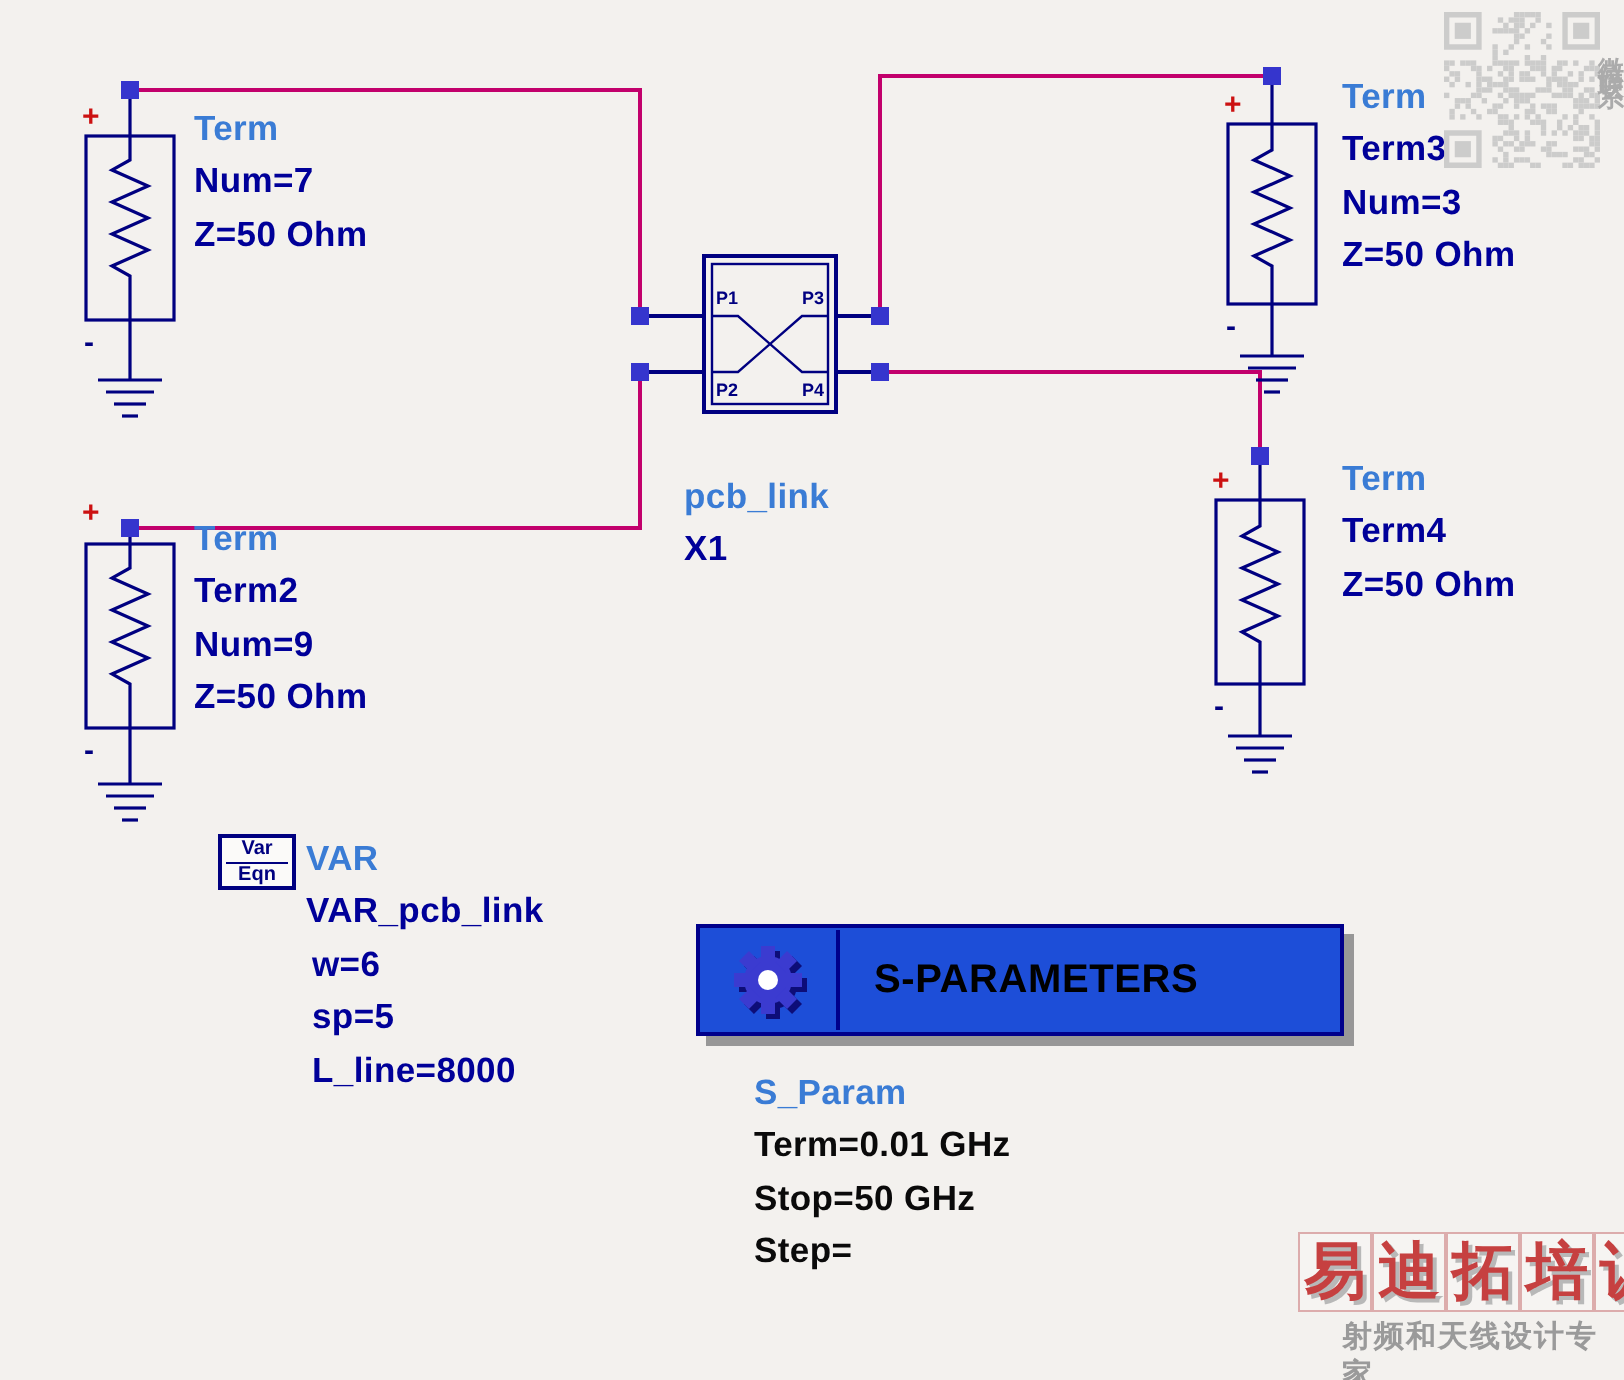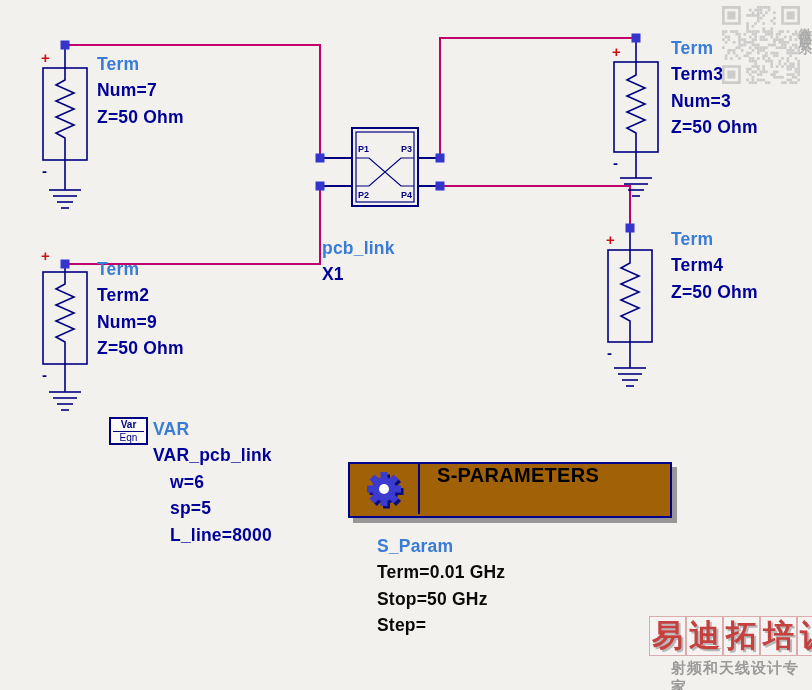--- a/index.html
+++ b/index.html
@@ -7,32 +7,32 @@
   body{font-family:"Liberation Sans",sans-serif}
   #canvas{position:relative;width:812px;height:690px;background:#f3f1ee;overflow:hidden}
   #schematic-svg{position:absolute;left:0;top:0}
 
   .labels{position:absolute;white-space:nowrap}
   .lbl{font-weight:bold;font-size:17.5px;line-height:26.4px;letter-spacing:.2px}
   .lbl-head{color:#3a7cd5}
   .lbl-name{color:#000099}
   .lbl-val{color:#000099}
   .lbl-sim{color:#0a0a0a}
-  .indent{margin-left:17px}
+  .indent{margin-left:3px}
 
   text.pol{font-family:"Liberation Sans",sans-serif;font-weight:bold;font-size:15px;stroke:none}
   text.pol-plus{fill:#cc1111}
   text.pol-minus{fill:#000080}
   text.pin-lbl{font-family:"Liberation Sans",sans-serif;font-weight:bold;font-size:9px;fill:#000080;stroke:none}
 
   #var-eqn-box{position:absolute;left:109px;top:417px;width:39px;height:28px;border:2px solid #000080;background:#fbfaf9;text-align:center}
   .var-line{font-weight:bold;font-size:10px;line-height:12px;color:#000080;border-bottom:1px solid #000080;margin:0 2px}
-  .var-line2{font-weight:normal;font-size:10px;line-height:12px;color:#000080}
-
-  #sparam-box{position:absolute;left:348px;top:462px;width:324px;height:56px;background:#a16207;border:2.5px solid #00008b;box-shadow:5px 5px 0 #979797;display:flex;align-items:flex-start}
+  .var-line2{font-weight:bold;font-size:10px;line-height:12px;color:#000080}
+
+  #sparam-box{position:absolute;left:348px;top:462px;width:324px;height:56px;background:#1d4ed8;border:2.5px solid #00008b;box-shadow:5px 5px 0 #979797;display:flex;align-items:center}
   .sp-icon-cell{width:70px;border-right:2.5px solid #00008b;display:flex;align-items:center;justify-content:center}
   .sp-title{flex:1;display:flex;align-items:center;padding-left:17px;font-weight:bold;font-size:20px;color:#000;letter-spacing:.3px}
 
   #qr-wrap{position:absolute;left:722px;top:6px;opacity:.85}
   #wechat-text{position:absolute;left:796px;top:18px;writing-mode:vertical-rl;font-weight:bold;font-size:13px;color:#ababab;letter-spacing:4px}
 
   #brand{position:absolute;left:649px;top:616px;display:flex}
   .brand-char{font-weight:bold;font-size:31px;line-height:36px;color:#c64040;border:1px solid #dcacac;padding:1px 2px;text-shadow:2px 2px 0 #b8b8b8;background:rgba(255,255,255,.25)}
   #brand-sub{position:absolute;left:671px;top:659px;font-weight:bold;font-size:15px;color:#9a9a9a;letter-spacing:1px}
 </style>
@@ -155,21 +155,21 @@
     <div class="lbl lbl-val">Num=3</div>
     <div class="lbl lbl-val">Z=50 Ohm</div>
   </div>
 
   <div class="labels" style="left:671px;top:226px">
     <div class="lbl lbl-head">Term</div>
     <div class="lbl lbl-name">Term4</div>
     <div class="lbl lbl-val">Z=50 Ohm</div>
   </div>
 
-  <div class="labels" style="left:322px;top:235px">
+  <div class="labels" style="left:342px;top:235px">
     <div class="lbl lbl-head">pcb_link</div>
     <div class="lbl lbl-name">X1</div>
   </div>
 
   <div id="var-eqn-box">
     <div class="var-line">Var</div>
     <div class="var-line2">Eqn</div>
   </div>
   <div class="labels" style="left:153px;top:416px">
     <div class="lbl lbl-head">VAR</div>

